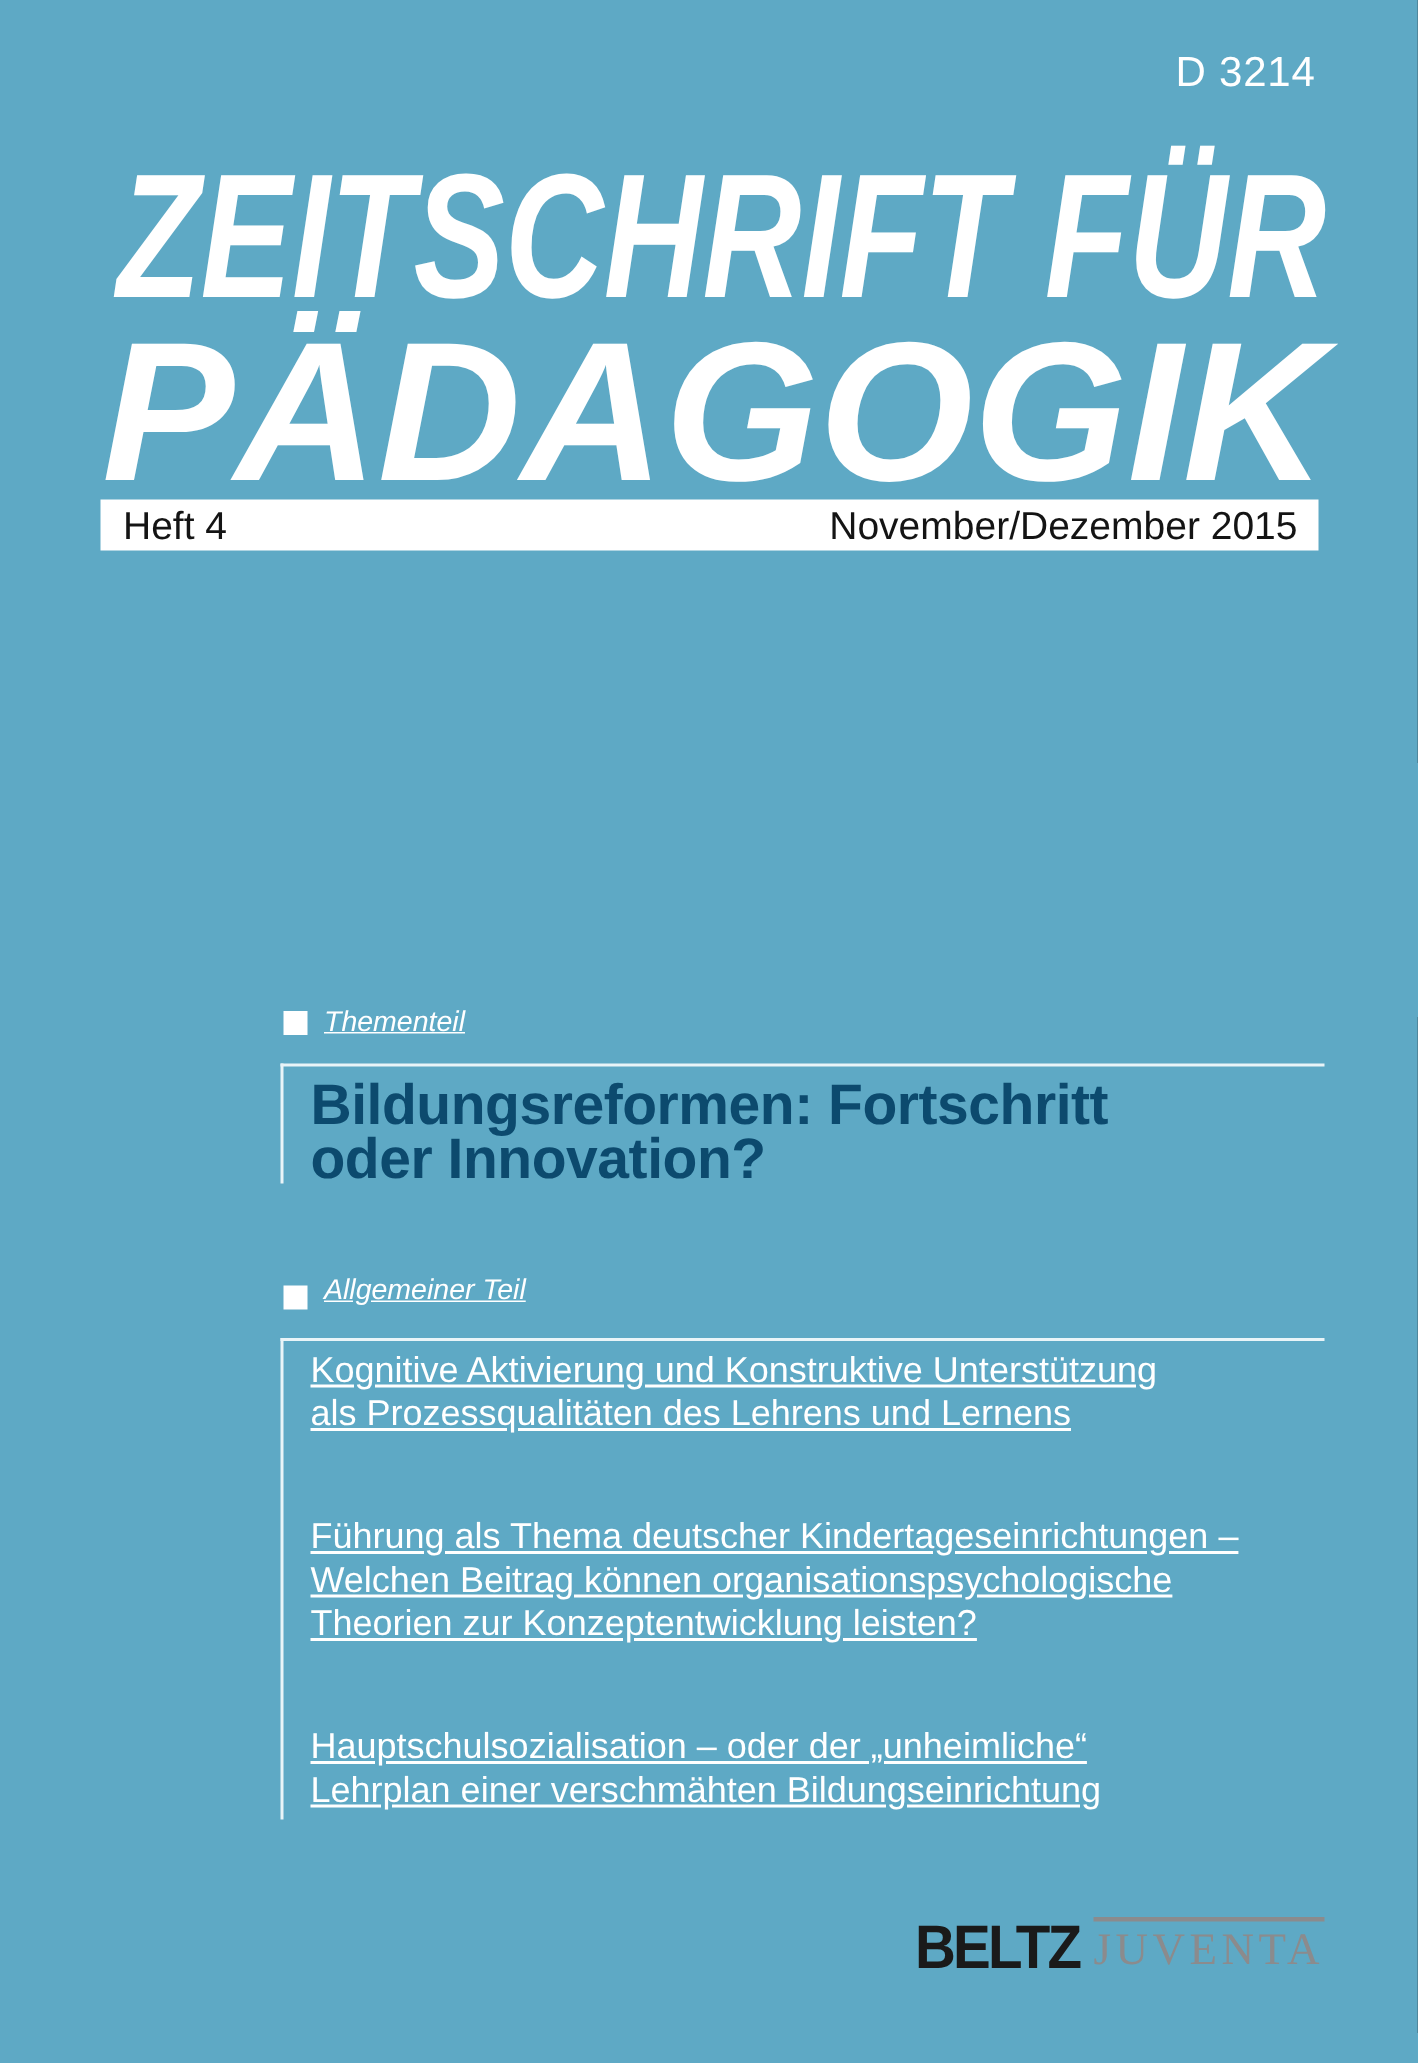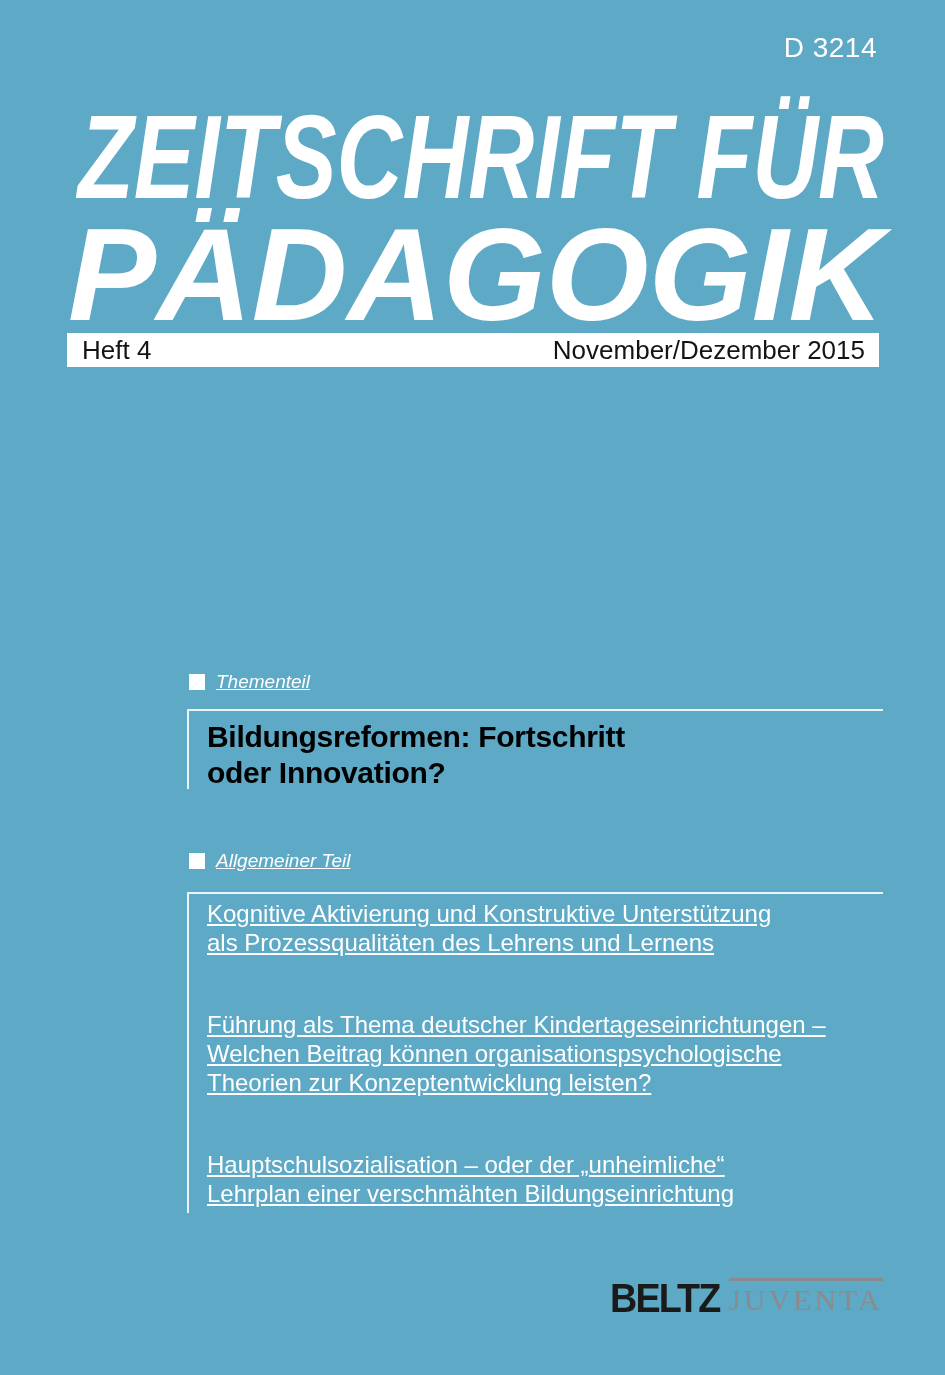--- a/index.html
+++ b/index.html
@@ -46,34 +46,34 @@
   }
   .section-header .bullet{
     width:16px;height:16px;background:#ffffff;flex:0 0 auto;
   }
   .section-header .label{
     color:#ffffff;font-style:italic;font-size:19px;line-height:24px;
     white-space:pre;
     text-decoration:underline;
   }
   .hdr-theme{top:670px;}
-  .hdr-general{top:849px;}
+  .hdr-general{top:849px;align-items:flex-end;}
   
   .rule-box{
     position:absolute;left:187px;width:696px;
     border-top:2px solid #E9F4F8;
     border-left:2px solid #E9F4F8;
     box-sizing:border-box;
   }
   .box-theme{top:709px;height:80px;}
   .box-general{top:892px;height:321px;}
   .feature{
     margin:0;padding:8px 0 0 18px;
-    color:#000000;font-weight:bold;
-    font-size:30px;line-height:36px;letter-spacing:-0.3px;
+    color:#0c4a6e;font-weight:bold;
+    font-size:38px;line-height:36px;letter-spacing:-0.3px;
     white-space:pre;
   }
   .articles{padding:5px 0 0 18px;}
   .article{
     margin:0 0 53px 0;
     color:#ffffff;
     font-size:24px;line-height:29px;
     white-space:pre;
     text-decoration:underline;
   }

